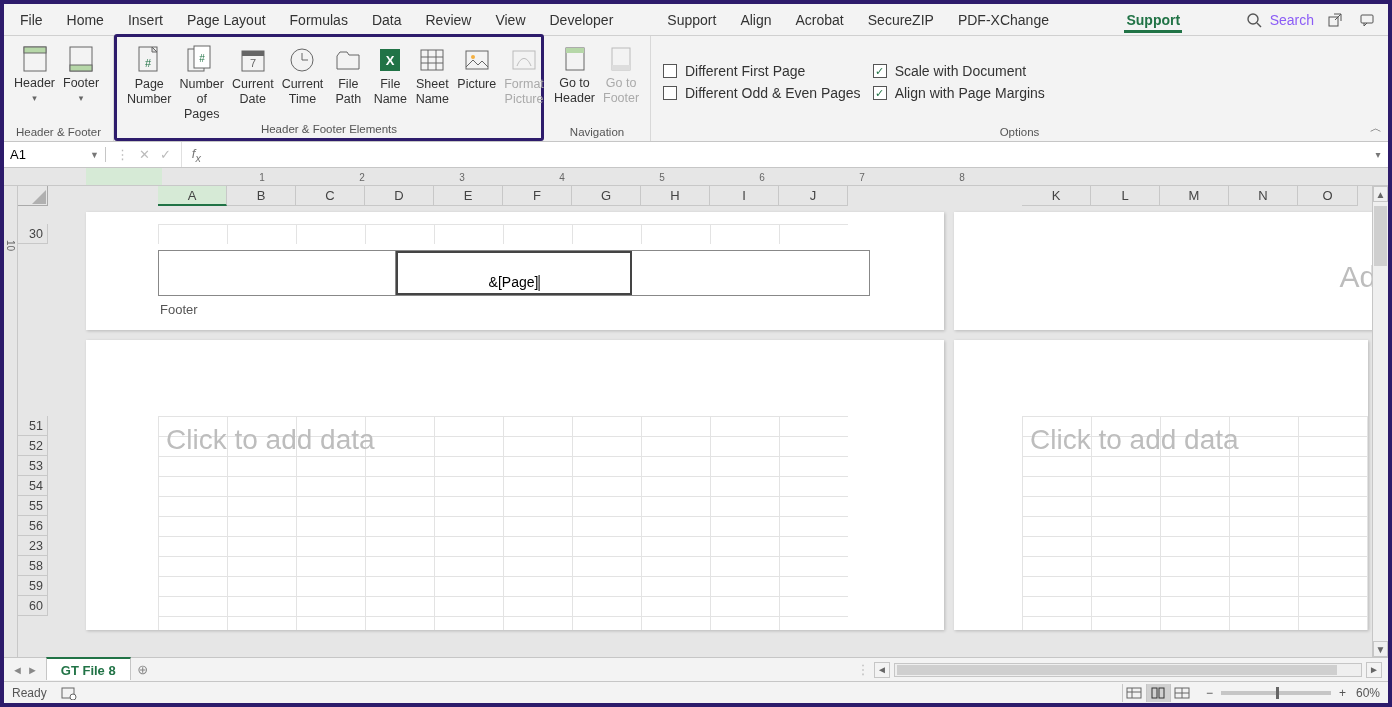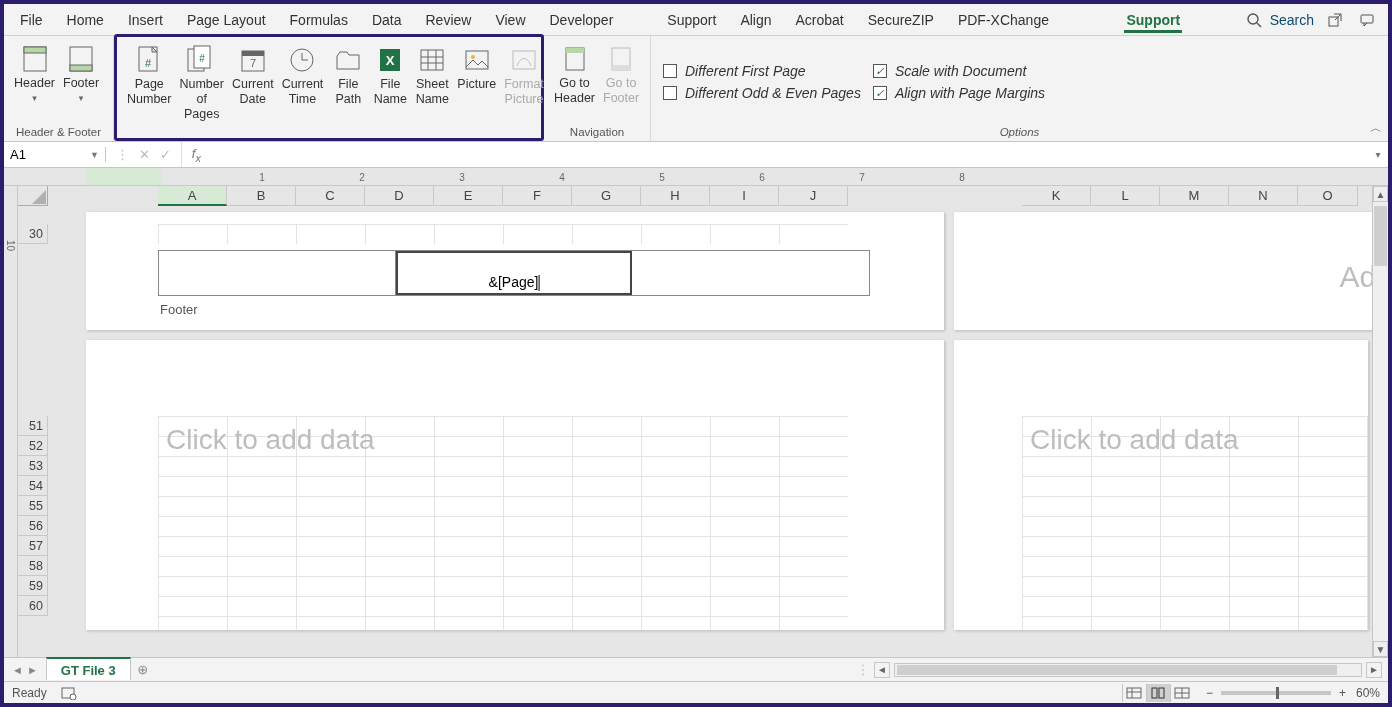--- a/index.html
+++ b/index.html
@@ -42,21 +42,21 @@
     position: absolute; left: 10px; right: 10px; bottom: 2px;
     height: 3px; background: #217346;
   }
   .tabbar .spacer { flex: 1; }
   .tabbar .search-area {
     display: flex; align-items: center; gap: 10px;
     padding-right: 10px;
   }
   .search-area .search {
     display: flex; align-items: flex-end; gap: 8px;
-    color: #0c4a6e; font-size: 14px;
+    color: #8b5cf6; font-size: 14px;
   }
   .icon-btn {
     width: 22px; height: 22px; display: flex; align-items: center; justify-content: center;
     border: 1px solid transparent; color: #555;
   }
   
   .ribbon {
     display: flex;
     background: #f3f3f3;
     height: 106px;
@@ -414,20 +414,21 @@
         <span class="ic-wrap">
             <svg width="28" height="28">
               <rect x="3" y="5" width="22" height="18" fill="none" stroke="#bbb"></rect>
               <path d="M7 20 c4 -10 10 -10 14 0" fill="none" stroke="#bbb"></path>
             </svg>
           </span>
         <span style="white-space:pre-line">Format
 Picture</span>
       </div>
     </div>
+    <div class="ribbon-group-label">Header &amp; Footer Elements</div>
   </div>
 
   <div class="ribbon-group" style="width:107px">
     <div class="big-btns">
       <div class="big-btn">
         <span class="ic-wrap">
             <svg width="26" height="28">
               <rect x="4" y="3" width="18" height="22" fill="none" stroke="#666"></rect>
               <rect x="4" y="3" width="18" height="5" fill="#b6d7a8"></rect>
             </svg>
@@ -442,21 +443,21 @@
               <rect x="4" y="20" width="18" height="5" fill="#ddd"></rect>
             </svg>
           </span>
         <span style="white-space:pre-line">Go to
 Footer</span>
       </div>
     </div>
     <div class="ribbon-group-label">Navigation</div>
   </div>
 
-  <div class="ribbon-group" style="flex:1; border-right:none;font-style:italic;">
+  <div class="ribbon-group" style="flex:1; border-right:none;">
     <div style="display:flex; flex:1;">
       <div style="display:flex; flex-direction:column; justify-content:center;">
         <div class="chk-row">
           <span class="chk"></span>
           <span>Different First Page</span>
         </div>
         <div class="chk-row">
           <span class="chk"></span>
           <span>Different Odd &amp; Even Pages</span>
         </div>
@@ -548,21 +549,21 @@
   <div class="rowhdrs" style="top:56px">
     <div class="rowhdr">30</div>
   </div>
   <div class="rowhdrs" style="top:248px">
     <div class="rowhdr">51</div>
     <div class="rowhdr">52</div>
     <div class="rowhdr">53</div>
     <div class="rowhdr">54</div>
     <div class="rowhdr">55</div>
     <div class="rowhdr">56</div>
-    <div class="rowhdr">57</div>
+    <div class="rowhdr">23</div>
     <div class="rowhdr">58</div>
     <div class="rowhdr">59</div>
     <div class="rowhdr">60</div>
   </div>
 
   <div class="page" style="left:82px; top:44px; width:858px; height:118px;">
     <div class="grid-overlay" style="left:72px; right:96px; top:12px; height:20px; background-size:69px 20px;"></div>
     <div class="ft-boxes" style="left:72px; top:38px; width:712px;">
       <div class="ft-box" style="width:237px"></div>
       <div class="ft-box active" style="width:237px; position:relative">
@@ -596,21 +597,21 @@
       </div>
     <div class="arrow">▼</div>
   </div>
 </div>
 
 <div class="sheettabs">
   <div class="nav">
     <span>◄</span>
     <span>►</span>
   </div>
-  <div class="sheettab">GT File 3</div>
+  <div class="sheettab">GT File 8</div>
   <div class="newsheet">
     <span>⊕</span>
   </div>
   <div style="flex:1"></div>
   <div class="splitter">⋮</div>
   <div class="hsbar" style="width:520px; flex:none;">
     <div class="arrow">◄</div>
     <div class="track">
         <div class="thumb"></div>
       </div>

